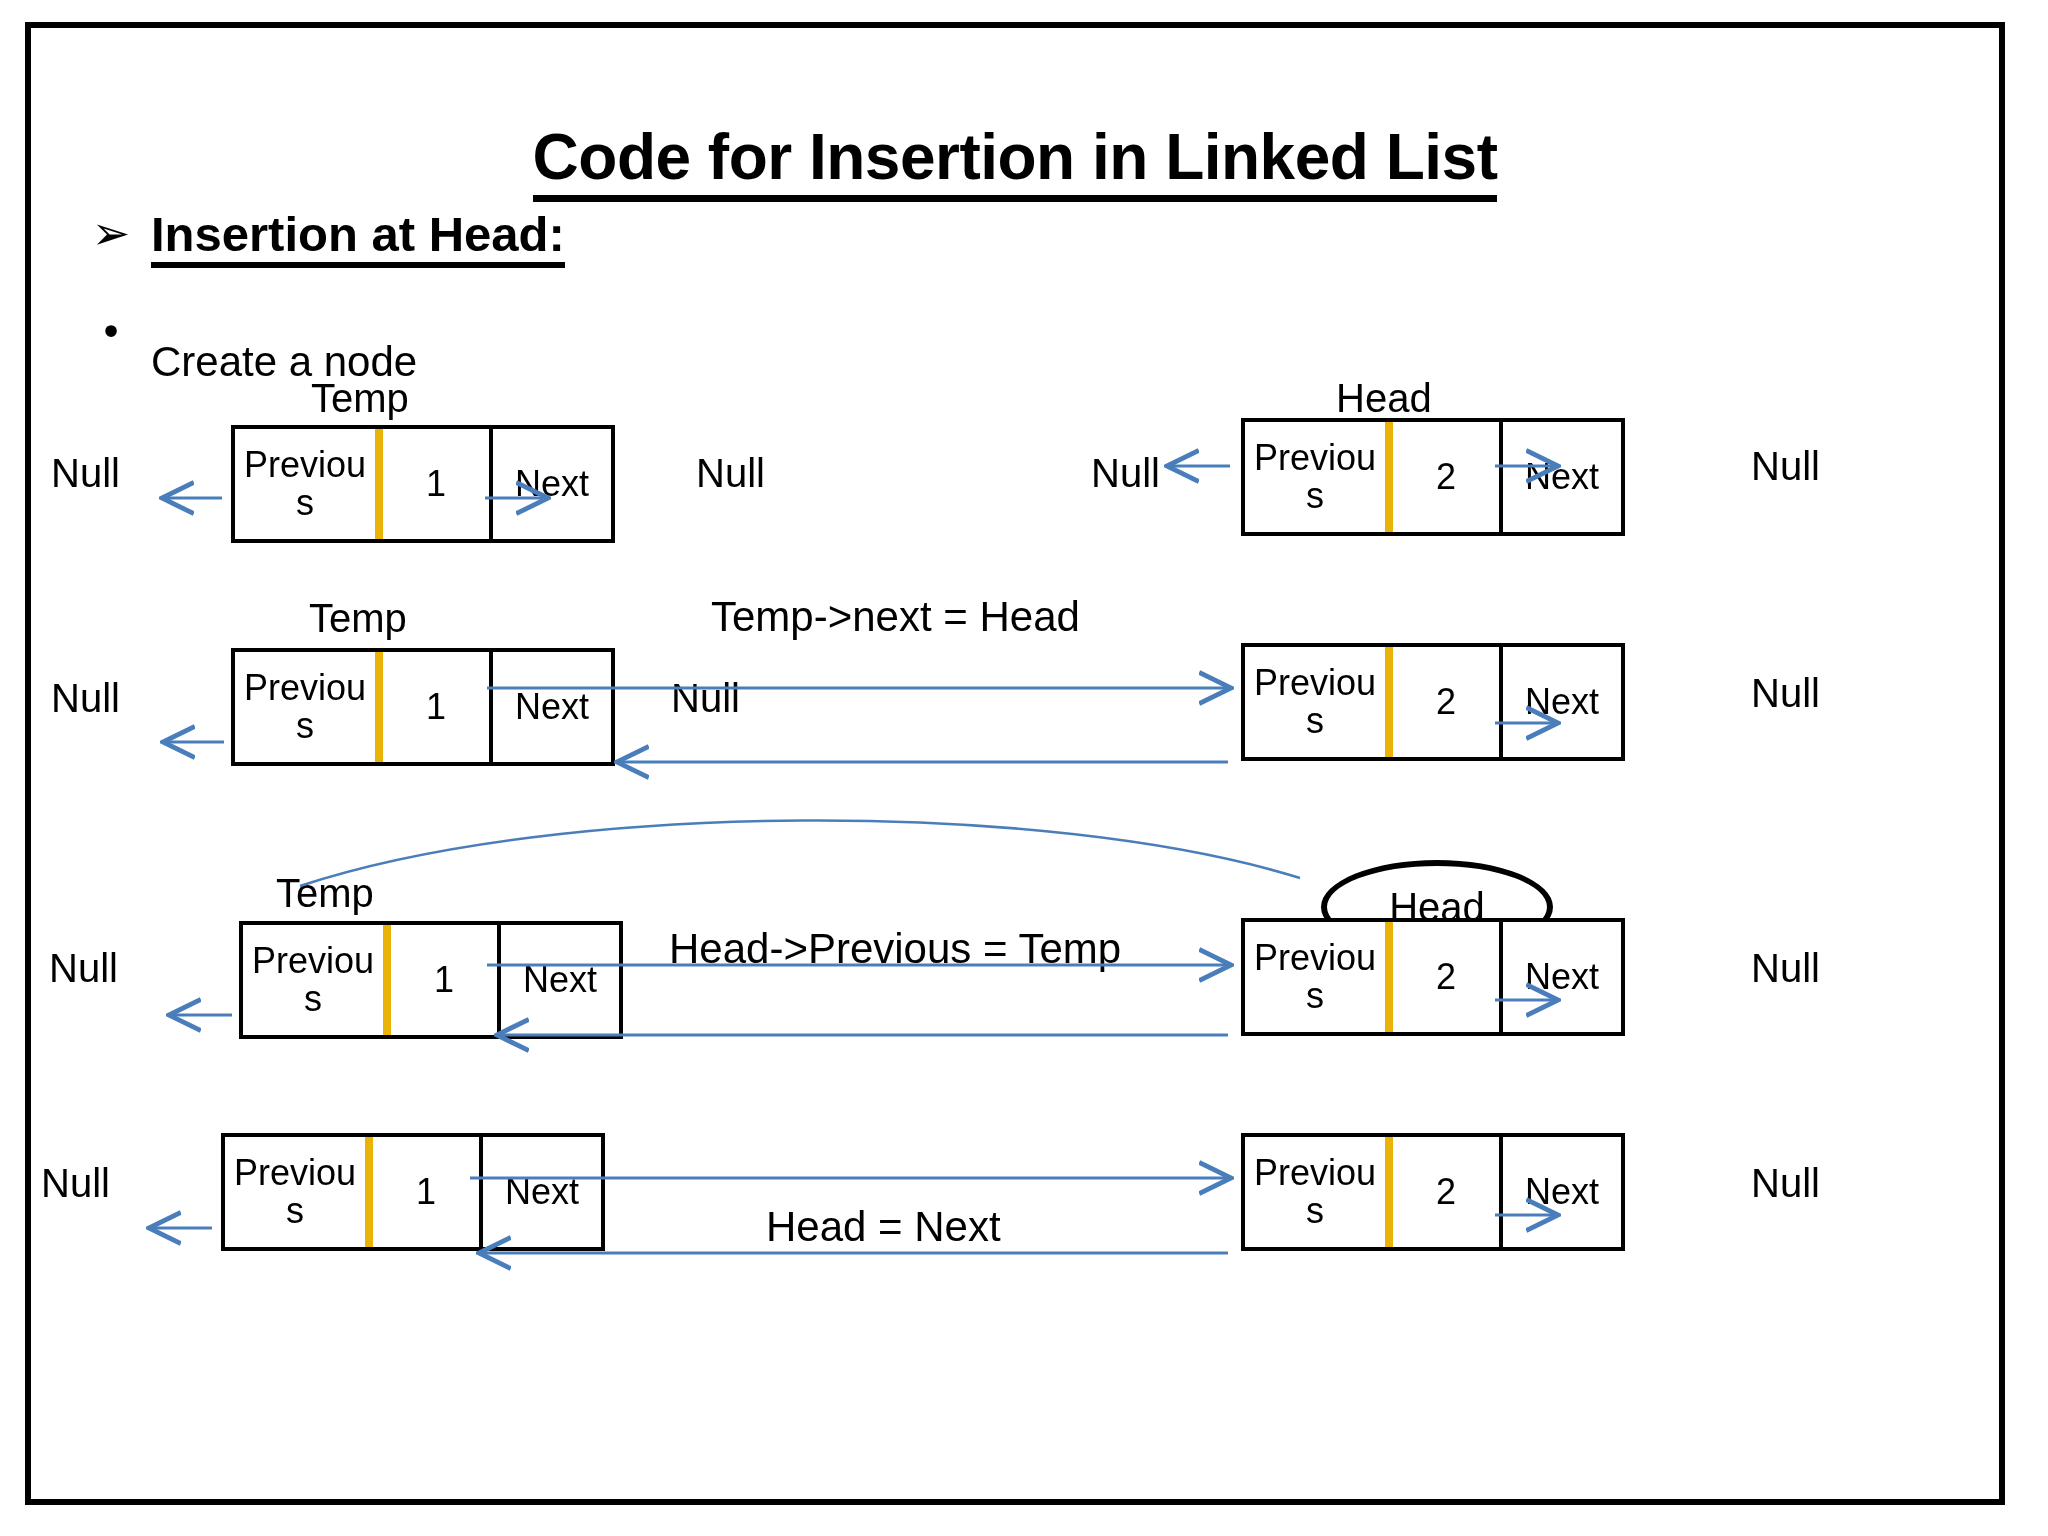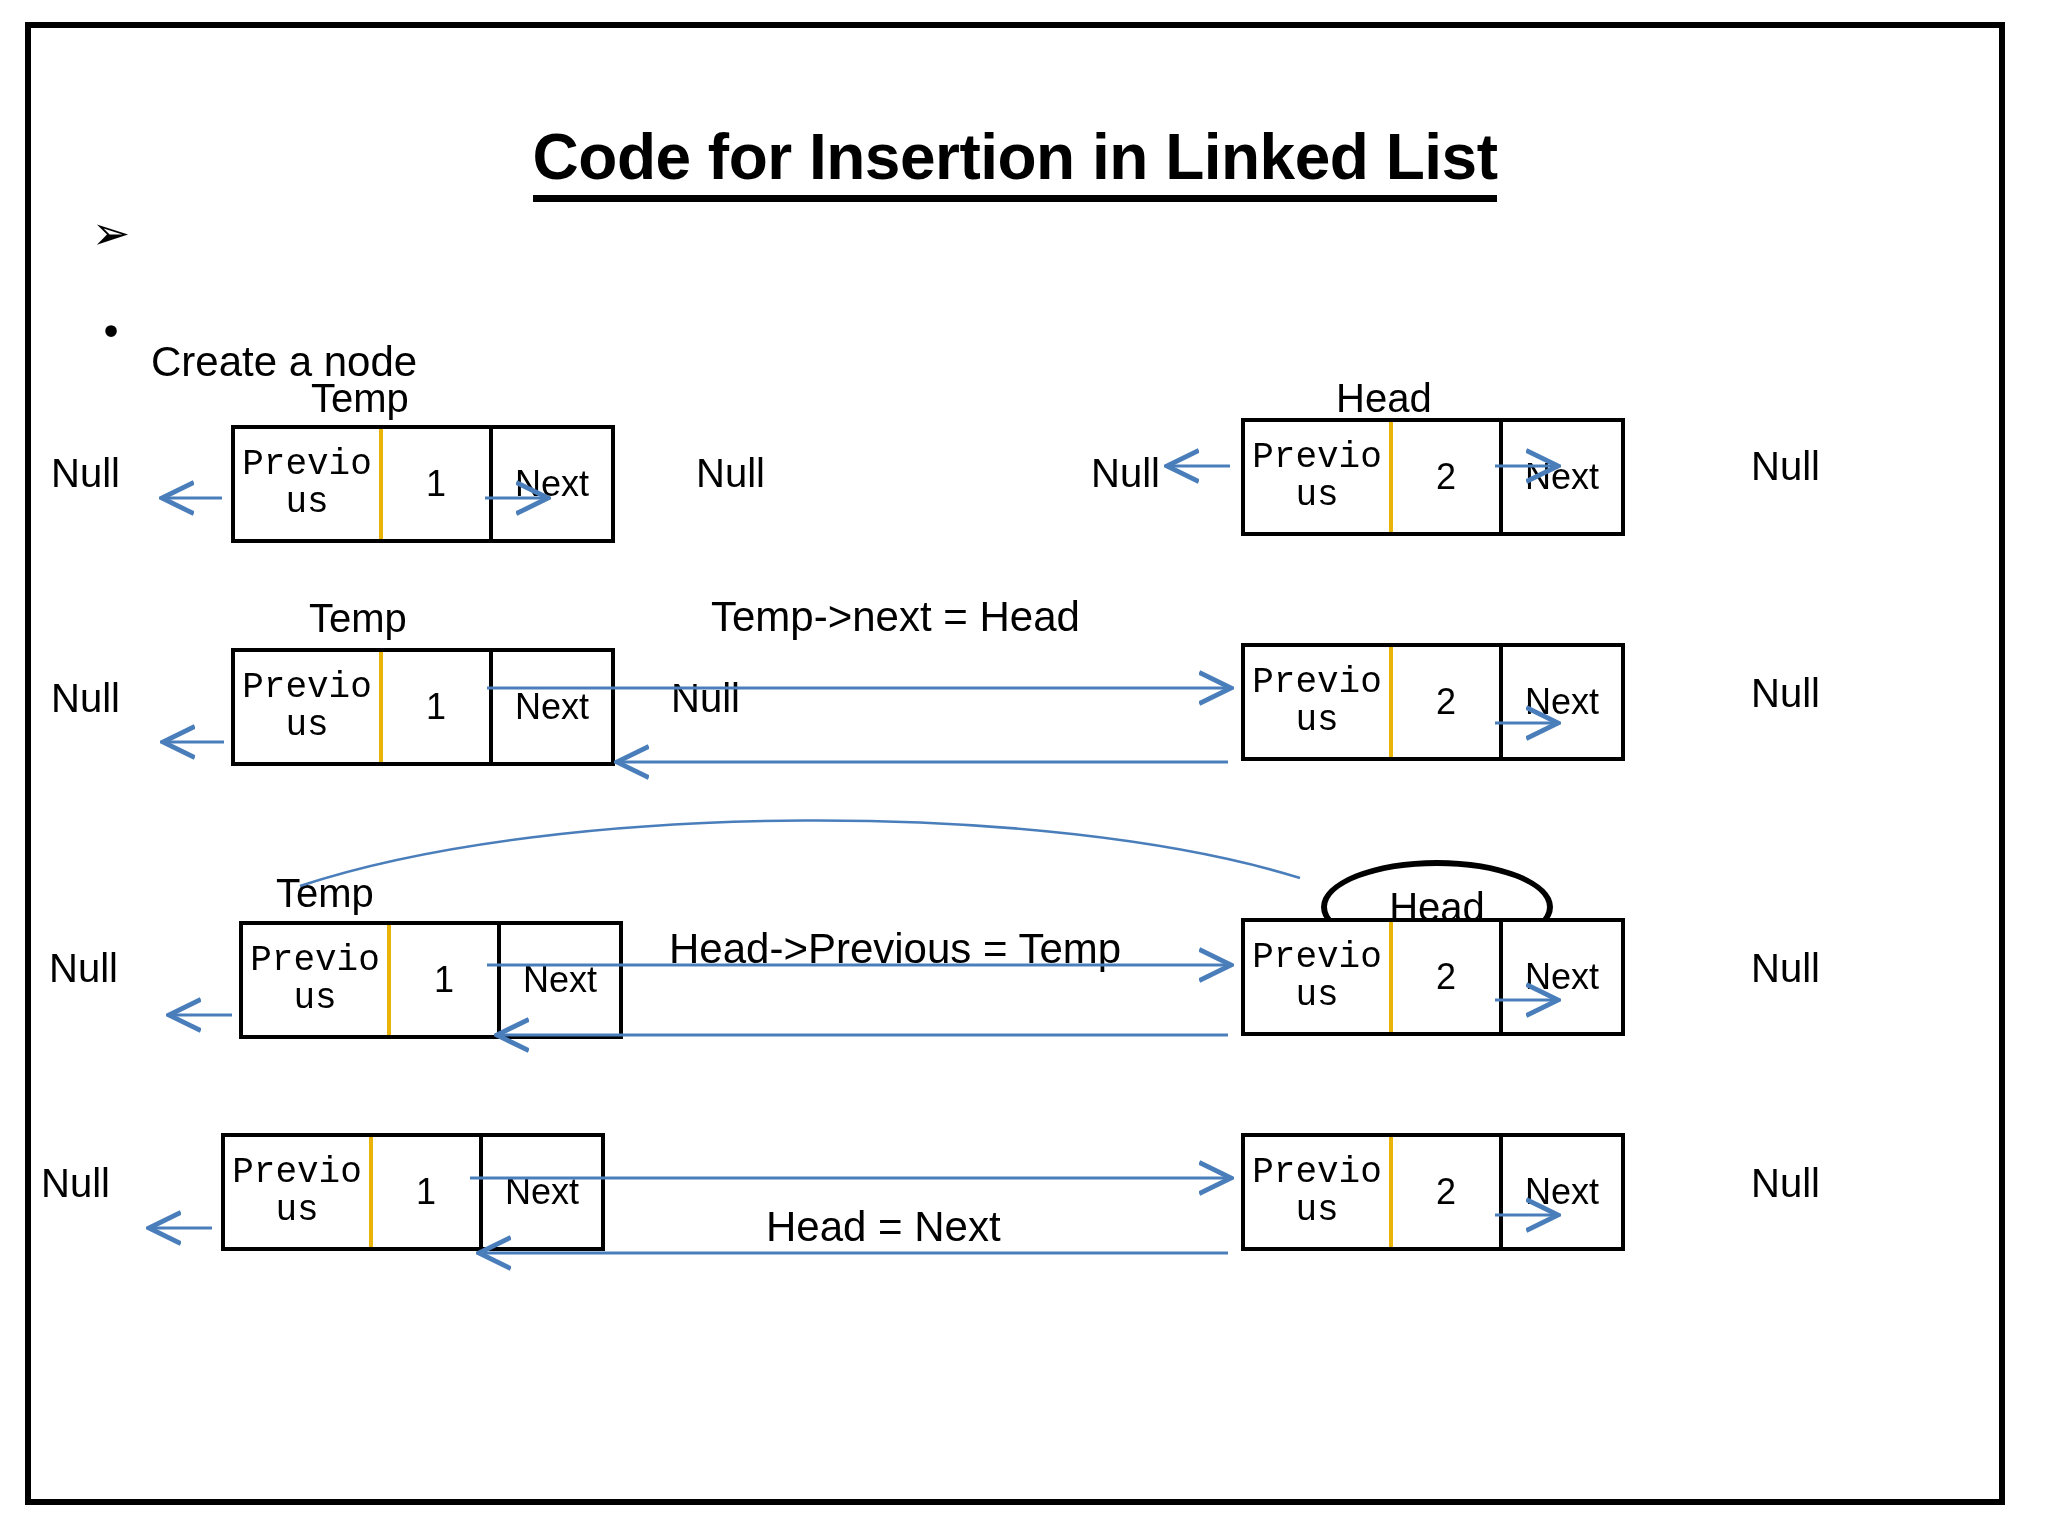--- a/index.html
+++ b/index.html
@@ -120,21 +120,21 @@
     align-items: center;
     justify-content: center;
     font-size: 36px;
     color: #000;
     text-align: center;
     line-height: 1.05;
     padding: 0 2px;
     background: #fff;
     word-break: break-all;
   }
-  .cell.prev { width: 148px; border-right: 4px solid #eab308; font-family: Liberation Mono, monospace; }
+  .cell.prev { width: 148px; border-right: 8px solid #eab308; }
   .cell.val  { width: 110px; border-right: 4px solid #000; }
   .cell.next { width: 118px; }
 
   
   .ellipse {
     position: absolute;
     border: 6px solid #000;
     border-radius: 50%;
     background: #fff;
     display: flex;
@@ -156,20 +156,21 @@
 <body>
 
 <div id="slide">
 
   <div id="title">
     <span class="u">Code for Insertion in Linked List</span>
   </div>
 
   <div id="heading-row">
     <div class="arrow-bullet">➢</div>
+    <div id="heading-text">Insertion at Head:</div>
   </div>
 
   <div id="sub-row">
     <div class="dot-bullet">•</div>
     <div id="sub-text">Create a node</div>
   </div>
 
   <div class="lbl" style="left:280px; top:350px;">Temp</div>
 
   <div class="lbl" style="left:1305px; top:350px;">Head</div>

